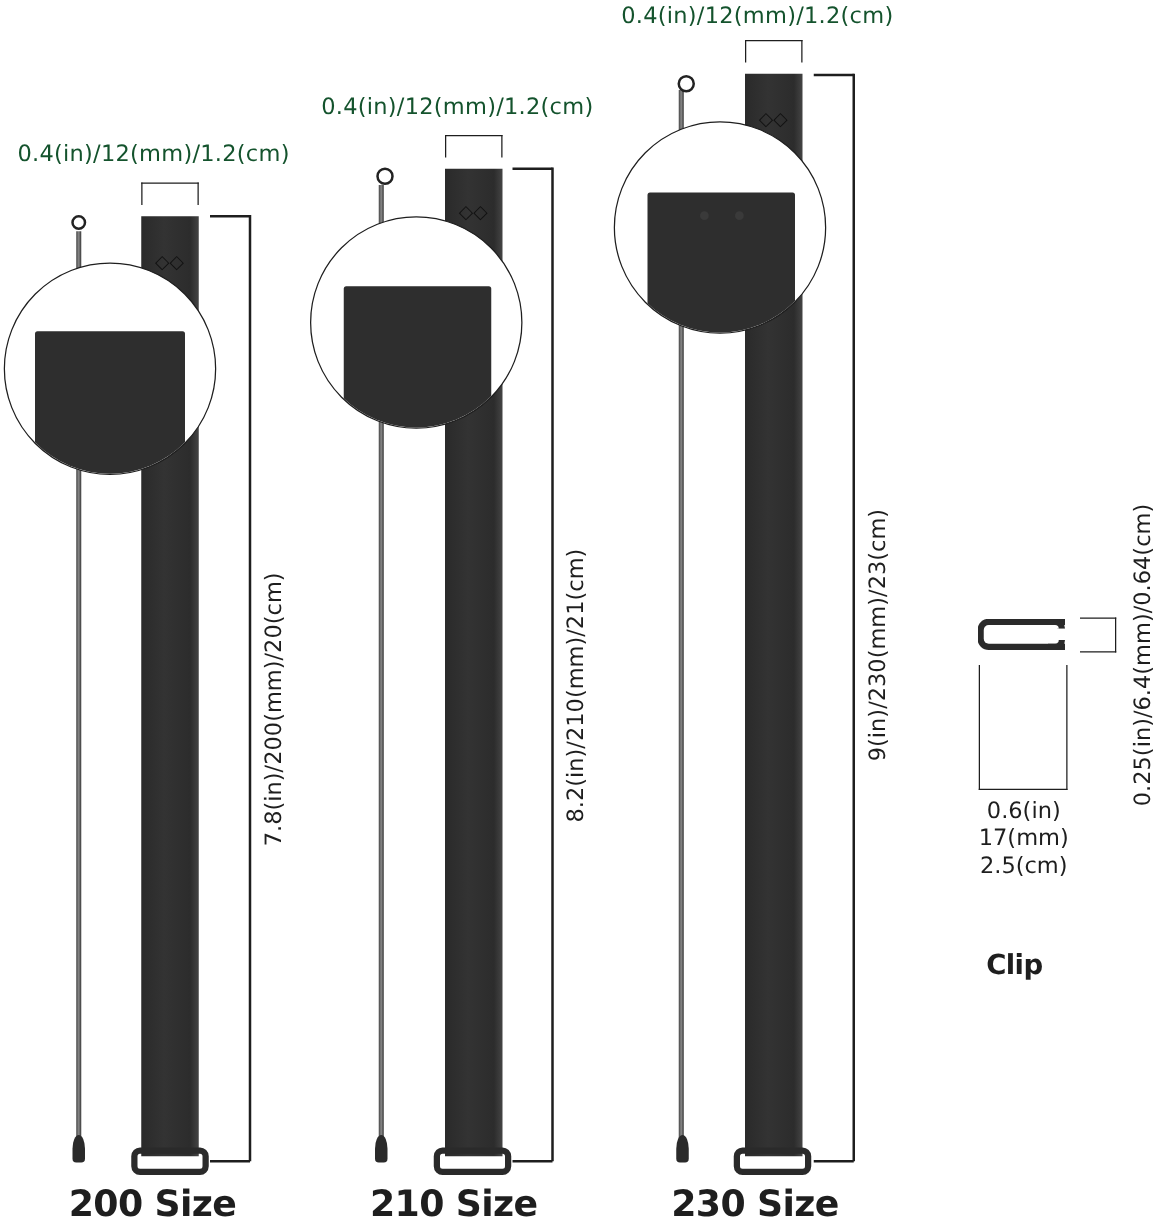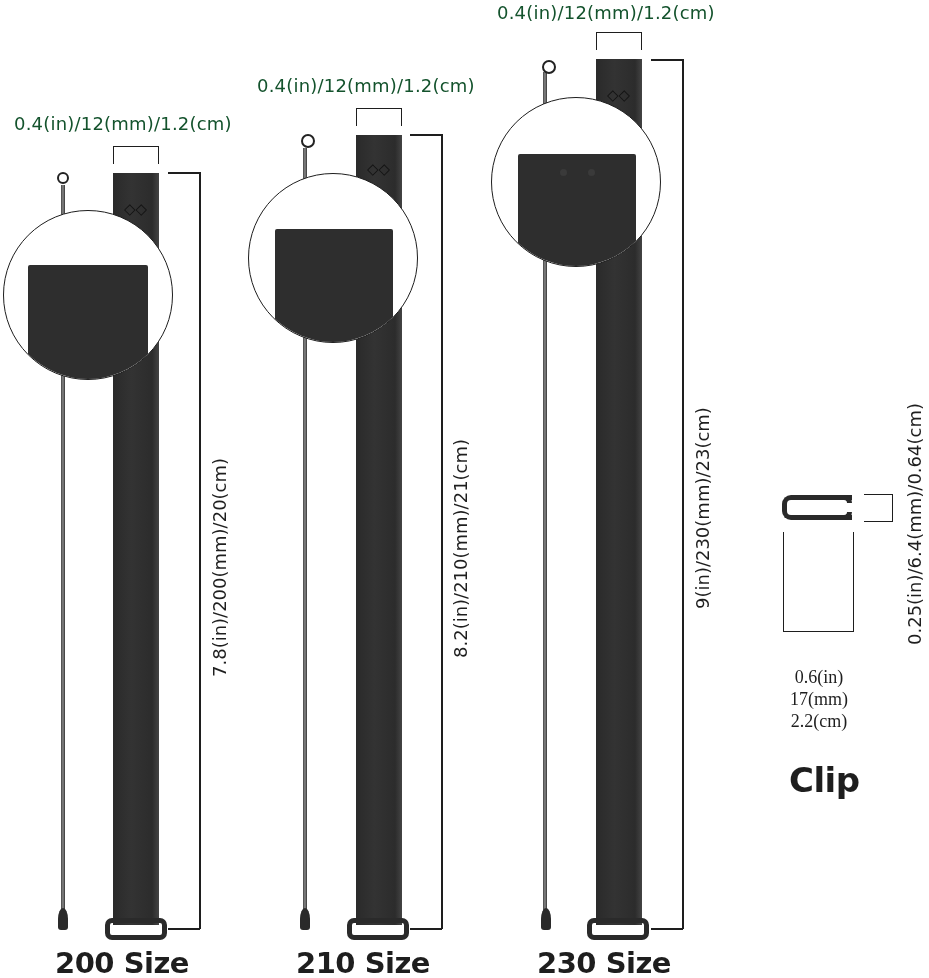--- a/index.html
+++ b/index.html
@@ -83,19 +83,19 @@
   <div class="size-label" style="left:537px; top:946px;">230 Size</div>
 </div>
 
 <div>
   <div class="abs" style="left:782px; top:495px; width:70px; height:25px; border:5px solid #2a2a2a; border-right:none; border-radius:9px 0 0 9px; box-sizing:border-box;"></div>
   <div class="abs" style="left:838px; top:495px; width:14px; height:8px; border:5px solid #2a2a2a; border-left:none; border-bottom:none; border-radius:0 9px 0 0; box-sizing:border-box;"></div>
   <div class="abs" style="left:838px; top:512px; width:14px; height:8px; border:5px solid #2a2a2a; border-left:none; border-top:none; border-radius:0 0 9px 0; box-sizing:border-box;"></div>
   <div class="bracket" style="left:864px; top:494px; width:29px; height:28px; border-left:none;"></div>
   <div class="vtext" style="left:904px; top:645px;">0.25(in)/6.4(mm)/0.64(cm)</div>
   <div class="bracket" style="left:783px; top:532px; width:71px; height:100px; border-top:none;"></div>
-  <div class="clip-label" style="left:760px; top:666px; width:118px;font-family:Liberation Serif, serif;">
+  <div class="clip-label" style="left:760px; top:638px; width:118px;">
     <div>0.6(in)</div>
     <div>17(mm)</div>
-    <div>2.2(cm)</div>
+    <div>2.5(cm)</div>
   </div>
-  <div class="size-label" style="left:789px; top:760px; font-size:34px;">Clip</div>
+  <div class="size-label" style="left:789px; top:760px; font-size:22px;">Clip</div>
 </div>
 
 </body></html>

